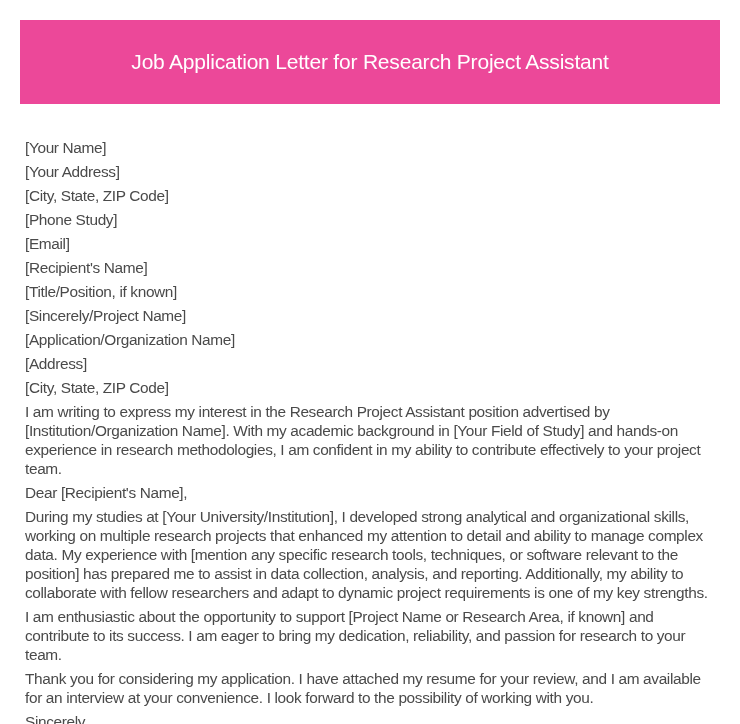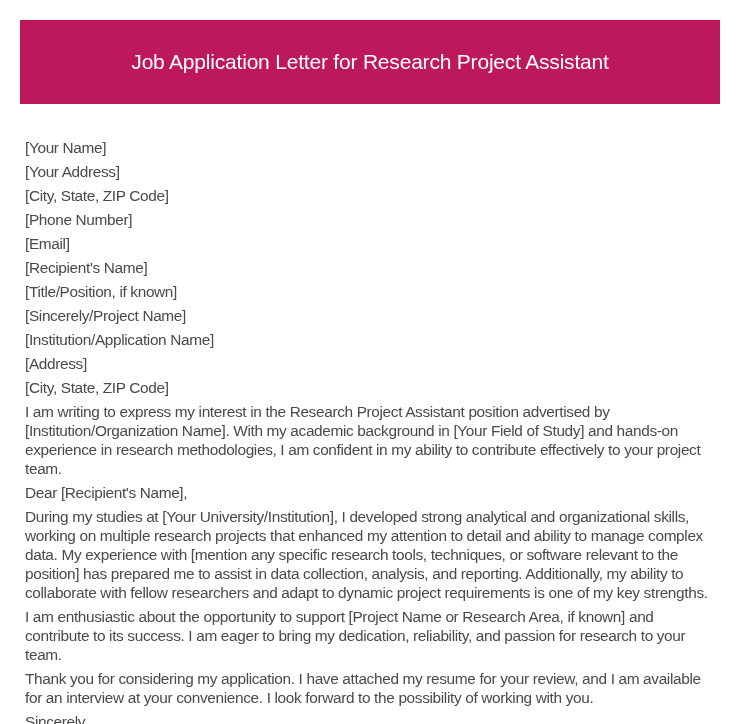--- a/index.html
+++ b/index.html
@@ -1,19 +1,19 @@
 <!DOCTYPE html>
 <html><head>
   <meta charset="utf-8">
   <style>
     html, body { margin: 0; padding: 0; background: #ffffff; }
     body { width: 740px; height: 724px; overflow: hidden; position: relative; }
     .header {
       position: absolute; left: 20px; top: 20px; width: 700px; height: 84px;
-      background: #be185d; display: flex; align-items: center; justify-content: center;
+      background: #ec4899; display: flex; align-items: center; justify-content: center;
     }
     .header h1 {
       margin: 0; color: #ffffff; font-family: "Liberation Sans", sans-serif;
       font-size: 21px; font-weight: normal; letter-spacing: -0.2px;
     }
     .letter {
       position: absolute; left: 20px; top: 133px; width: 702px;
       font-family: "Liberation Sans", sans-serif; font-size: 15.4px;
       line-height: 19px; color: #4a4a4a; letter-spacing: -0.35px;
     }
@@ -24,28 +24,28 @@
 
 <div class="header">
   <h1>Job Application Letter for Research Project Assistant</h1>
 </div>
 
 <div class="letter">
   <div>
     <p>[Your Name]</p>
     <p>[Your Address]</p>
     <p>[City, State, ZIP Code]</p>
-    <p>[Phone Number]</p>
+    <p>[Phone Study]</p>
     <p>[Email]</p>
   </div>
   <div>
     <p>[Recipient's Name]</p>
     <p>[Title/Position, if known]</p>
     <p>[Sincerely/Project Name]</p>
-    <p>[Institution/Application Name]</p>
+    <p>[Application/Organization Name]</p>
     <p>[Address]</p>
     <p>[City, State, ZIP Code]</p>
   </div>
   <p>I am writing to express my interest in the Research Project Assistant position advertised by [Institution/Organization Name]. With my academic background in [Your Field of Study] and hands-on experience in research methodologies, I am confident in my ability to contribute effectively to your project team.</p>
   <p>Dear [Recipient's Name],</p>
   <p>During my studies at [Your University/Institution], I developed strong analytical and organizational skills, working on multiple research projects that enhanced my attention to detail and ability to manage complex data. My experience with [mention any specific research tools, techniques, or software relevant to the position] has prepared me to assist in data collection, analysis, and reporting. Additionally, my ability to collaborate with fellow researchers and adapt to dynamic project requirements is one of my key strengths.</p>
   <p>I am enthusiastic about the opportunity to support [Project Name or Research Area, if known] and contribute to its success. I am eager to bring my dedication, reliability, and passion for research to your team.</p>
   <p>Thank you for considering my application. I have attached my resume for your review, and I am available for an interview at your convenience. I look forward to the possibility of working with you.</p>
   <p>Sincerely,</p>
   <p>[Your Name]</p>

